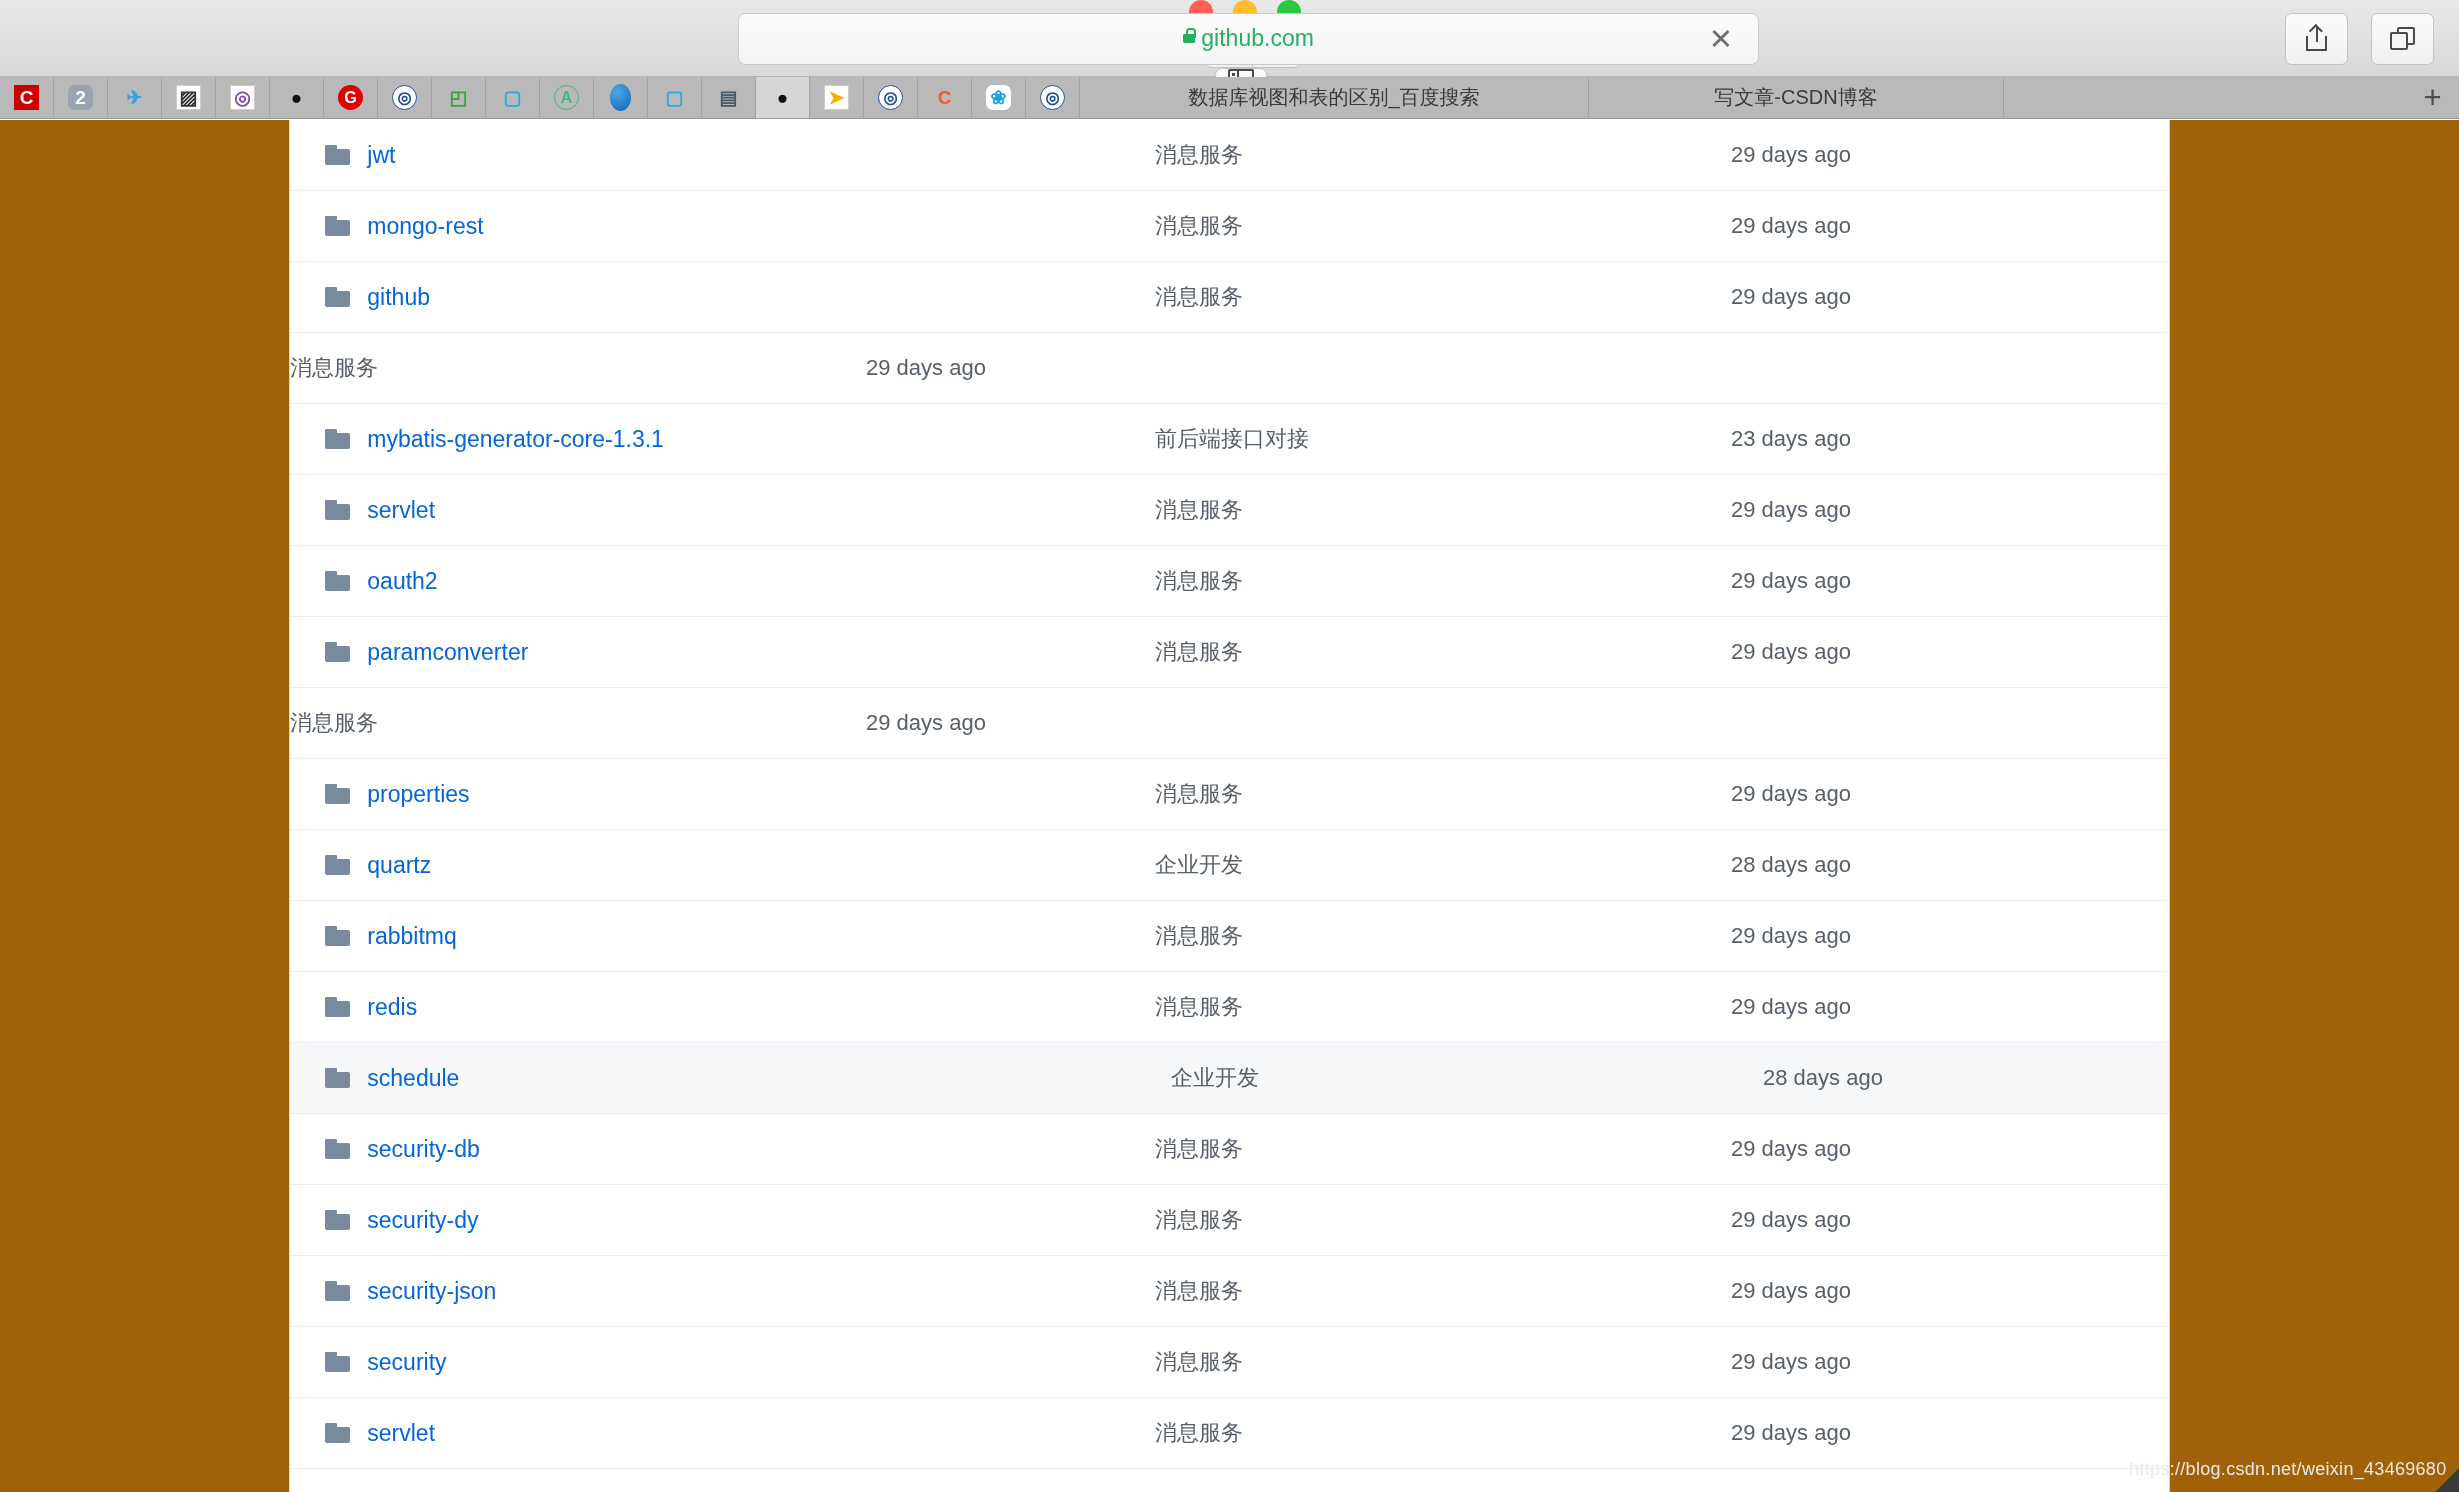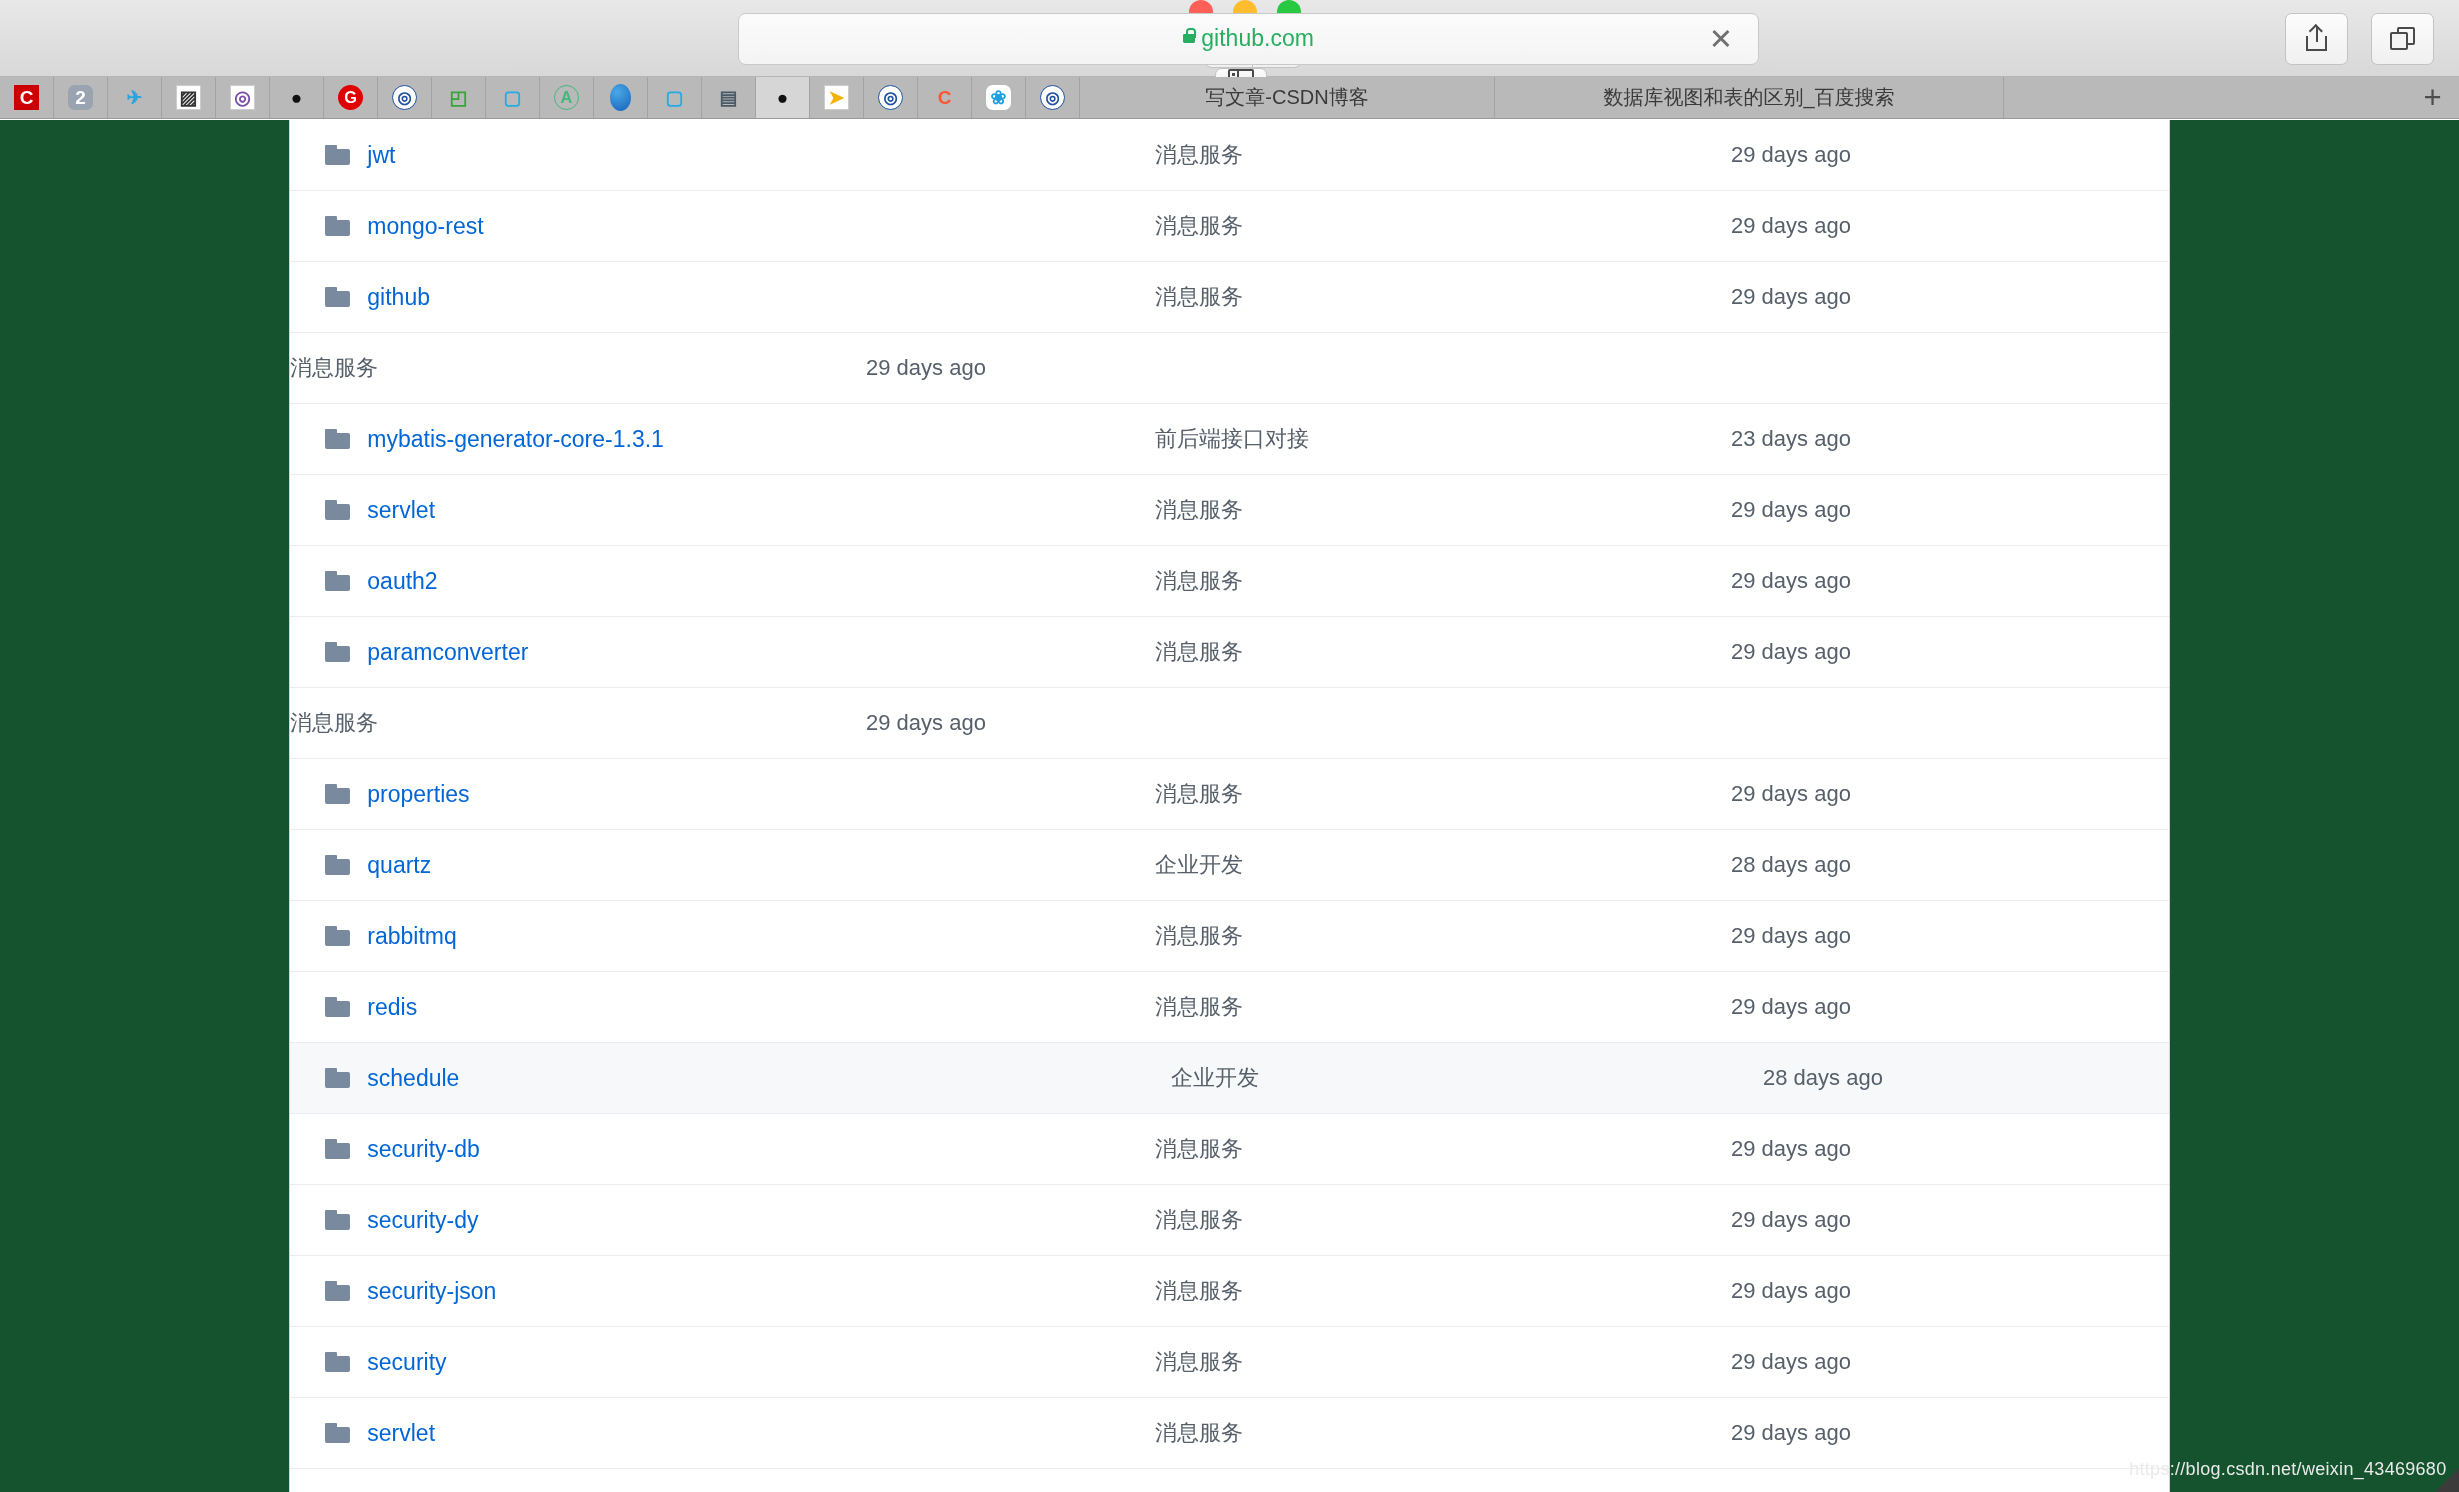--- a/index.html
+++ b/index.html
@@ -121,21 +121,21 @@
   
   .ic-sq   { width:25px; height:25px; display:flex; align-items:center; justify-content:center; color:#fff; font-size:19px; font-weight:bold; }
   .ic-circ { width:25px; height:25px; border-radius:50%; display:flex; align-items:center; justify-content:center; color:#fff; font-size:16.3px; font-weight:bold; }
   .ic-ell  { width:21px; height:27px; border-radius:50%; }
 
   
   #page {
     position: absolute;
     top: 120px; left: 0;
     width: 2459px; height: 1373px;
-    background: #14532d;
+    background: #a16207;
     overflow: hidden;
   }
   #file-table {
     position: absolute;
     left: 289px; top: 0;
     width: 1881px;
     border-left: 1px solid #d0d7de;
     border-right: 1px solid #d0d7de;
     background: #fff;
   }
@@ -308,25 +308,25 @@
       </div>
       <div class="fav-tab">
         <span class="ic-sq" style="background: transparent; color: rgb(252, 85, 49);">C</span>
       </div>
       <div class="fav-tab">
         <span class="ic-sq" style="background: rgb(255, 255, 255); color: rgb(30, 159, 224); border-radius: 6.7px;">❀</span>
       </div>
       <div class="fav-tab">
         <span class="ic-circ" style="background: rgb(255, 255, 255); color: rgb(31, 79, 160); border: 1.9px solid rgb(31, 79, 160);">◎</span>
       </div>
+      <div class="named-tab" style="width: 509px;">
+        <span>数据库视图和表的区别_百度搜索</span>
+      </div>
       <div class="named-tab" style="width: 415px;">
         <span>写文章-CSDN博客</span>
-      </div>
-      <div class="named-tab" style="width: 509px;">
-        <span>数据库视图和表的区别_百度搜索</span>
       </div>
       <div id="tab-newbtn">
         <span>+</span>
       </div>
     </div>
 
   <div id="page">
     <div id="file-table">
         <div class="file-row first">
           <div class="col-name">

